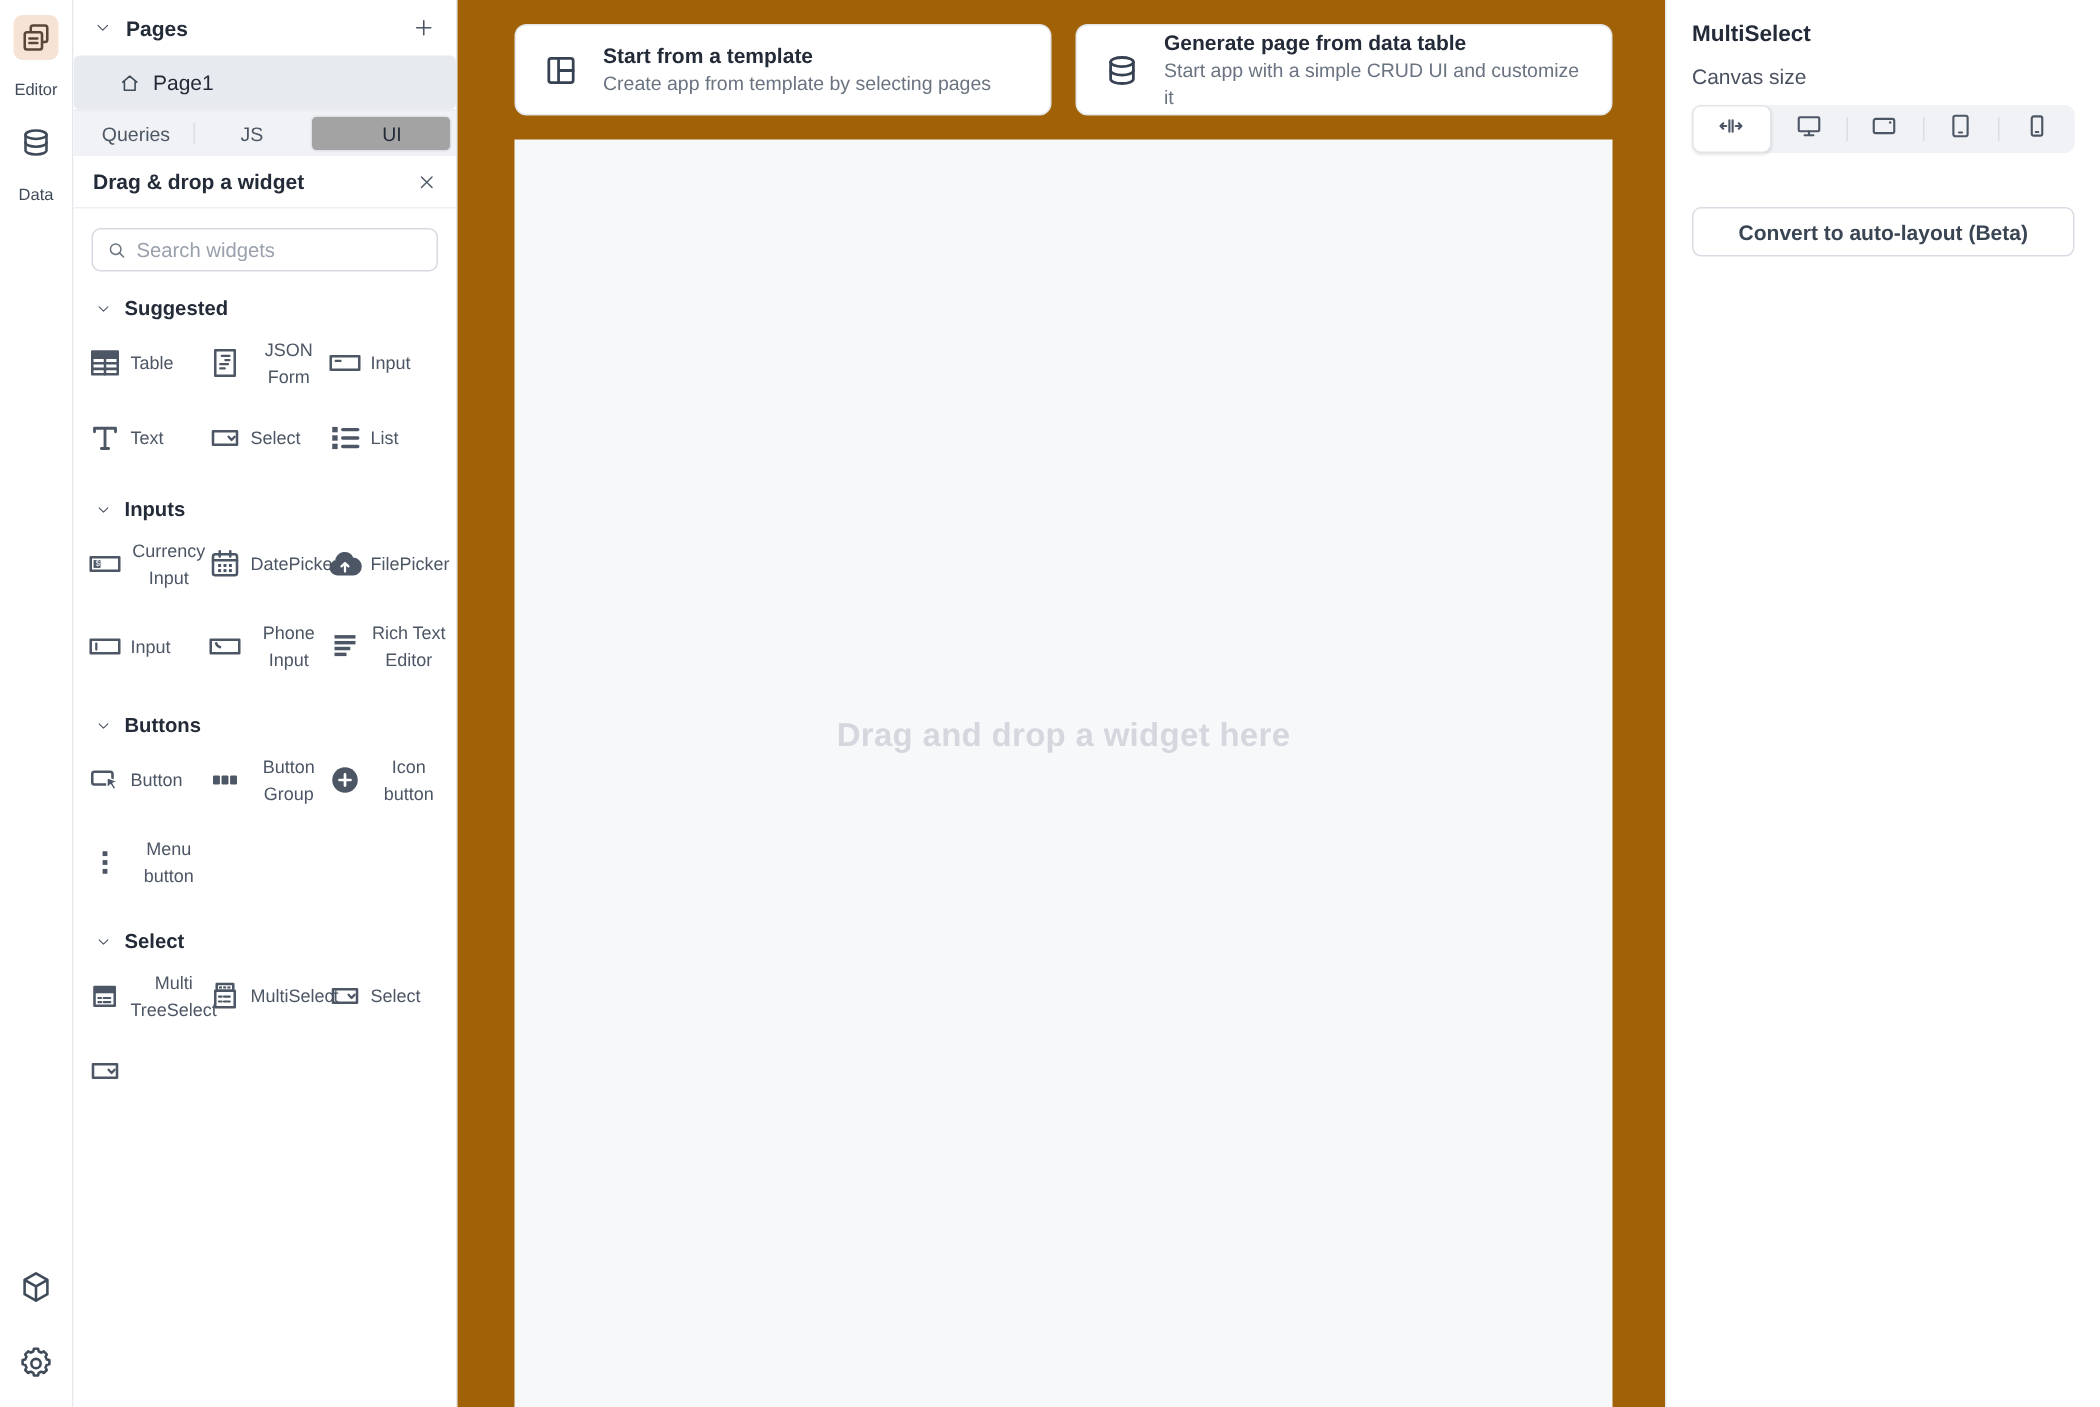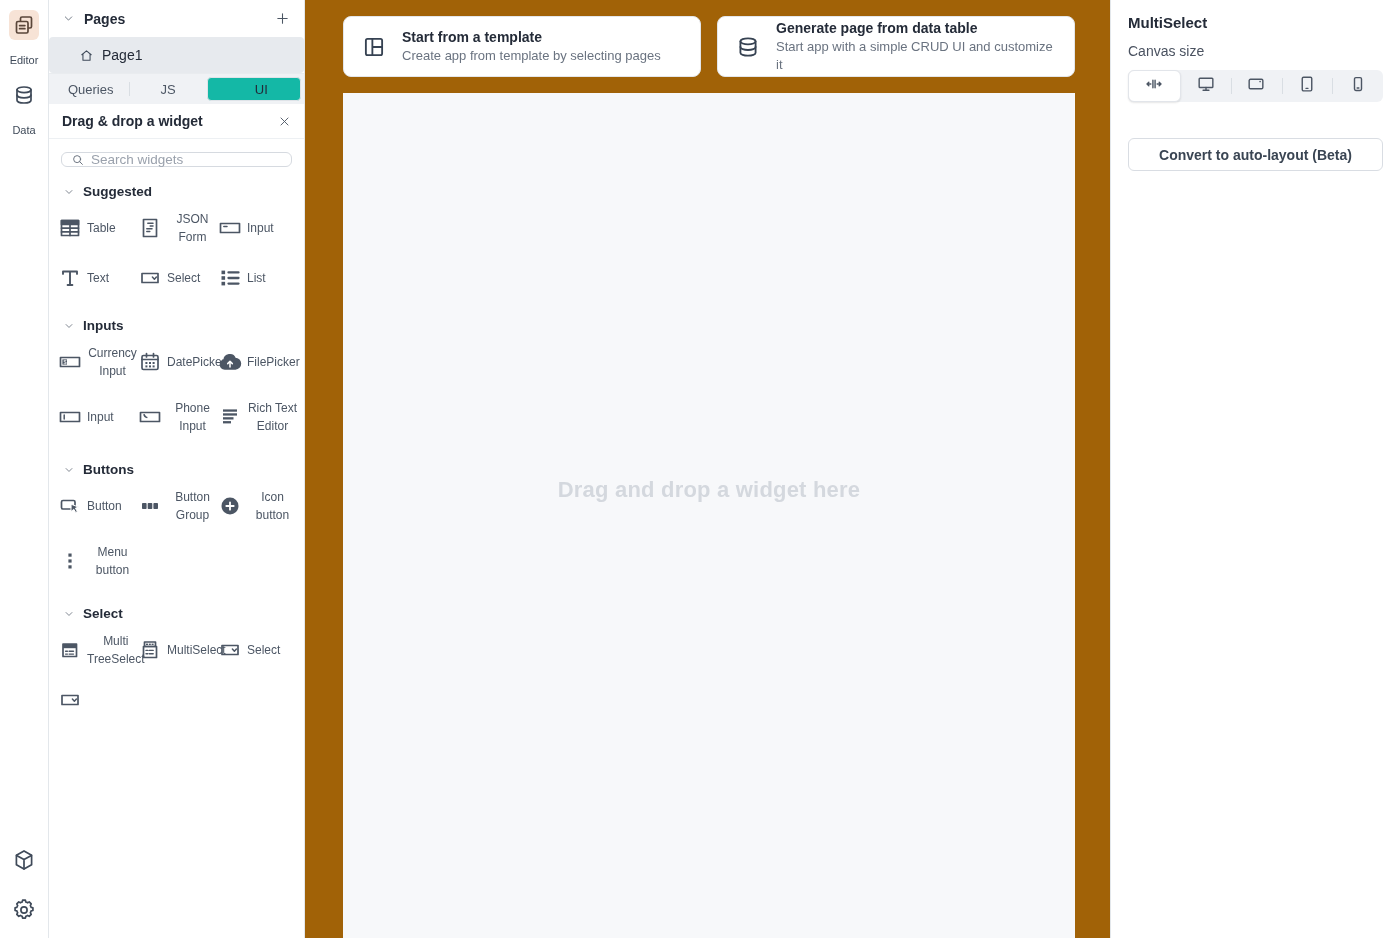--- a/index.html
+++ b/index.html
@@ -32,31 +32,31 @@
     align-items:center; gap:8px; padding:0 12px 0 30px; font-size:14px; color:#242B38;
     border-radius:4px; cursor:pointer; }
   .page-row .home { color:#3F4A59; display:flex; }
 
   .tabs { flex:0 0 31px; display:flex; background:#F0F2F5; padding:3px;
     border-top:1px solid #E9ECEF; }
   .tab { flex:1; display:flex; align-items:center; justify-content:center;
     font-size:13px; color:#4C5664; position:relative; cursor:pointer; border-radius:4px; }
   .tab:not(:first-child)::before { content:""; position:absolute; left:0; top:5px;
     bottom:5px; width:1px; background:#D9DEE3; }
-  .tab.active { background:#14b8a6; border:1px solid #DFE3E8; color:#242B38;
+  .tab.active { background:#a3a3a3; border:1px solid #DFE3E8; color:#242B38;
     font-weight:500; z-index:1;padding-left:15px; }
   .tab.active::before { display:none; }
 
   .widget-head { flex:0 0 35px; display:flex; align-items:center; padding:0 13px;
     border-bottom:1px solid #EDF0F3; }
   .widget-head .wh-title { flex:1; font-size:14px; font-weight:700; color:#242B38; }
   .widget-close { color:#4C5664; display:flex; cursor:pointer; }
 
   .search-row { padding:13px 12px 2px; }
-  .search-box { height:15px; border:1px solid #D6DAE0; border-radius:6px;
+  .search-box { height:29px; border:1px solid #D6DAE0; border-radius:6px;
     display:flex; align-items:center; gap:6px; padding:0 9px; background:#fff; }
   .search-box .s-icon { color:#6B7380; display:flex; }
   .search-box input { border:none; outline:none; flex:1; font-size:13.5px;
     color:#242B38; font-family:inherit; background:transparent; }
   .search-box input::placeholder { color:#9AA1AC; }
 
   .widget-sections { flex:1; overflow:hidden; }
   .wsec-head { display:flex; align-items:center; gap:9px; padding:15px 12px 11px 15px;
     cursor:pointer; }
   .wsec-head .wsec-chev { color:#4C5664; display:flex; }

